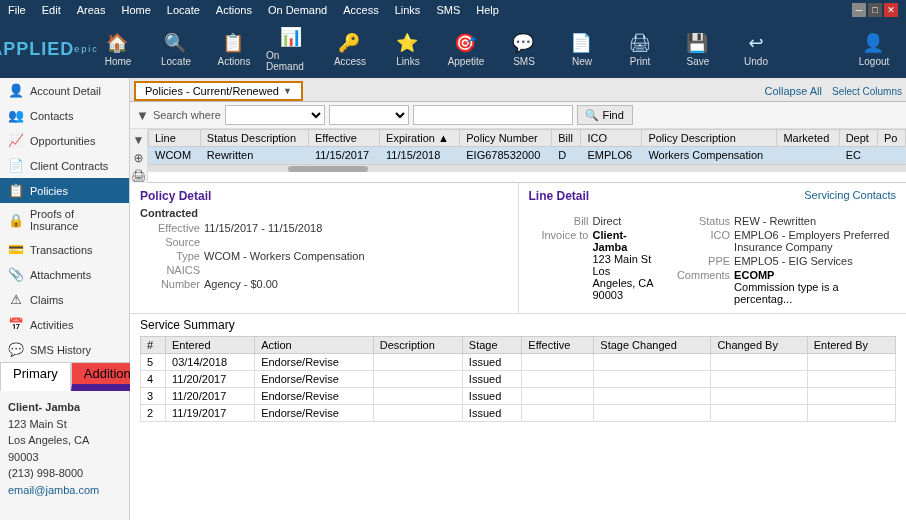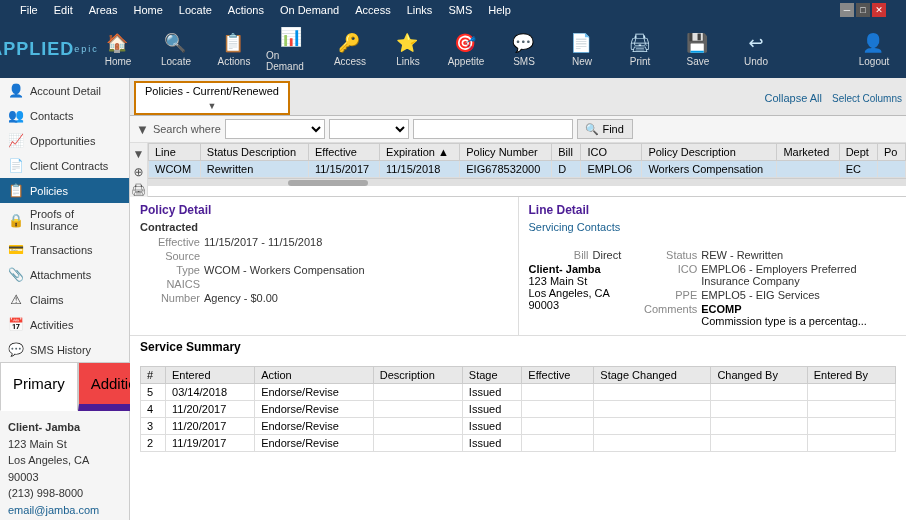--- a/index.html
+++ b/index.html
@@ -5,21 +5,21 @@
     * { box-sizing: border-box; margin: 0; padding: 0; font-family: Arial, sans-serif; font-size: 11px; }
     body { width: 906px; height: 520px; overflow: hidden; background: #f0f0f0; }
 
     
     .menu-bar {
       background: #1a3a5c;
       color: white;
       height: 20px;
       display: flex;
       align-items: center;
-      padding: 0 20px;
+      padding: 0 8px;
       gap: 16px;
       font-size: 11px;
     }
     .menu-bar span { cursor: pointer; color: white; }
 
     
     .toolbar {
       background: #1a3a5c;
       height: 58px;
       display: flex;
@@ -116,21 +116,20 @@
       border: 1px solid #bbb;
       border-bottom: 1px solid white;
       padding: 3px 10px;
       font-size: 11px;
       display: flex;
       align-items: center;
       gap: 4px;
       cursor: pointer;
       outline: 2px solid #cc7700;
       outline-offset: -2px;
-      flex-direction: column;
     }
     .tab-dropdown { font-size: 9px; color: #555; }
     .collapse-all { margin-left: auto; font-size: 11px; color: #1a6090; cursor: pointer; padding-right: 8px; }
     .select-cols { font-size: 10px; color: #1a6090; cursor: pointer; }
 
     
     .filter-bar {
       background: #f5f5f5;
       border-bottom: 1px solid #ddd;
       padding: 3px 6px;
@@ -249,21 +248,21 @@
     .field-label { color: #888; min-width: 60px; text-align: right; }
     .field-value { color: #333; font-weight: bold; }
     .field-value.normal { font-weight: normal; }
 
     
     .service-summary {
       flex: 1;
       padding: 4px 10px;
       overflow: hidden;
     }
-    .service-title { font-weight: bold; margin-bottom: 12px; font-size: 12px; }
+    .service-title { font-weight: normal; margin-bottom: 4px; font-size: 12px; }
     .service-table {
       width: 100%;
       border-collapse: collapse;
       font-size: 11px;
     }
     .service-table th {
       background: #e8e8e8;
       border: 1px solid #ccc;
       padding: 2px 6px;
       text-align: left;
@@ -281,23 +280,23 @@
       font-size: 11px;
       color: #333;
       line-height: 1.5;
     }
     .sidebar-tabs {
       display: flex;
       border-bottom: 1px solid #ccc;
       background: #f0f0f0;
     }
     .sidebar-tab {
-      padding: 12px 12px;
+      padding: 3px 12px;
       cursor: pointer;
-      font-size: 15px;
+      font-size: 13px;
       border: 1px solid #ccc;
       background: white;
       border-bottom: 1px solid white;
       margin-bottom: -1px;
     }
     .sidebar-tab.inactive {
       background: #ef4444;
       border-bottom: 7px solid #4c1d95;
     }
 
@@ -554,33 +553,34 @@
         <div class="detail-field">
           <span class="field-label">NAICS</span>
         </div>
         <div class="detail-field">
           <span class="field-label">Number</span>
           <span class="field-value normal">Agency - $0.00</span>
         </div>
       </div>
 
       <div class="detail-panel">
-        <div style="display:flex;justify-content:space-between;align-items:flex-start;margin-bottom:16px;flex-direction:column;">
+        <div style="display:flex;justify-content:space-between;align-items:flex-start;margin-bottom:8px;">
           <div class="detail-panel-title">Line Detail</div>
           <div style="display:flex;gap:10px;">
             <span class="detail-panel-links">Servicing Contacts</span>
           </div>
         </div>
         <div style="display:flex;gap:16px;">
           <div>
             <div class="detail-field">
               <span class="field-label">Bill</span>
               <span class="field-value normal">Direct</span>
             </div>
             <div class="detail-field">
+              <span class="field-label">Invoice to</span>
               <div>
                 <div style="font-weight:bold;">Client- Jamba</div>
                 <div>123 Main St</div>
                 <div>Los Angeles, CA 90003</div>
               </div>
             </div>
           </div>
           <div>
             <div class="detail-field">
               <span class="field-label">Status</span>

